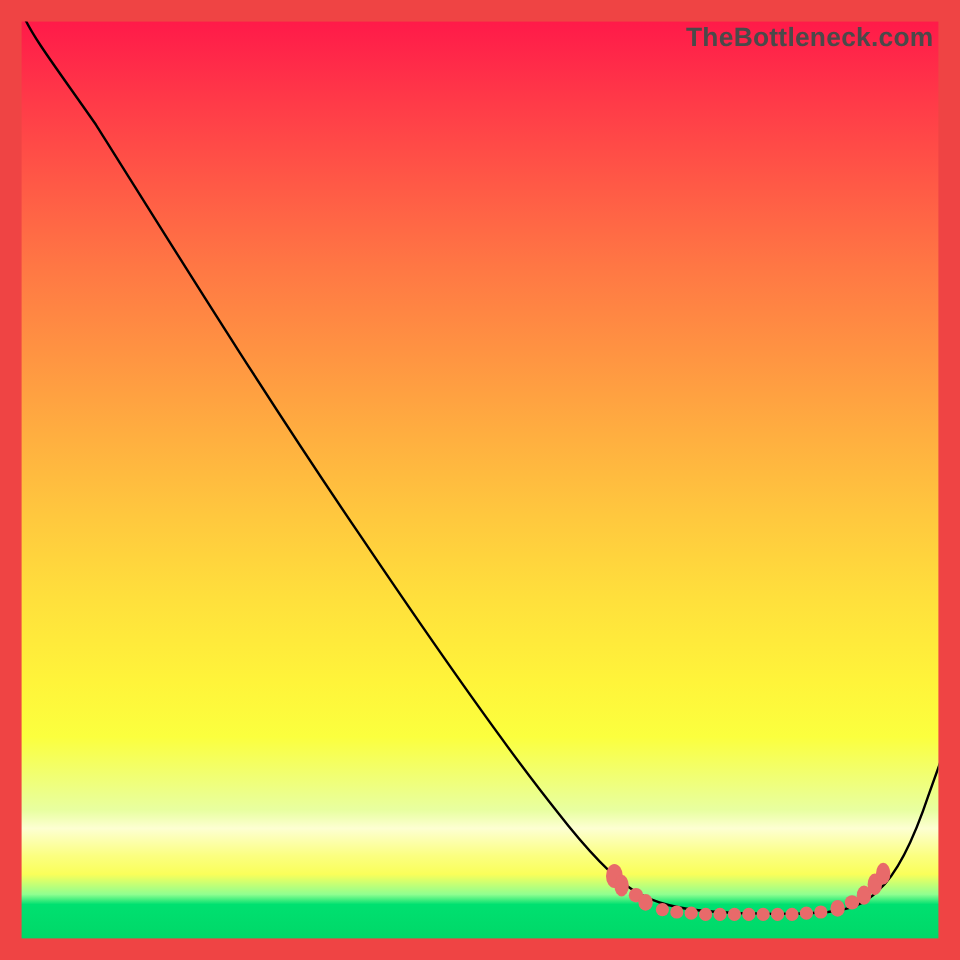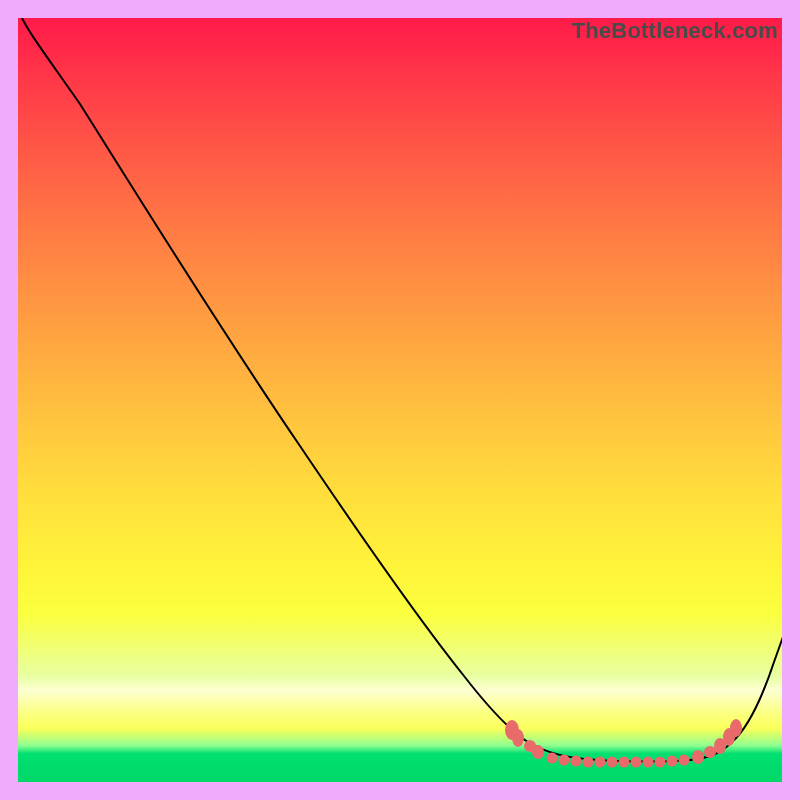--- a/index.html
+++ b/index.html
@@ -1,21 +1,21 @@
 <!DOCTYPE html>
 <html><head>
 <meta charset="utf-8">
 <style>
   * { margin: 0; padding: 0; box-sizing: border-box; }
   html, body { width: 800px; height: 800px; overflow: hidden; background: #000; }
   .frame {
     position: relative;
     width: 800px;
     height: 800px;
-    background: #f0abfc;
+    background: #ef4444;
   }
   .plot-area {
     position: absolute;
     left: 18px;
     top: 18px;
     width: 764px;
     height: 764px;
     background: linear-gradient(to bottom,
       #ff1a49 0%,
       #ff3b48 9%,

